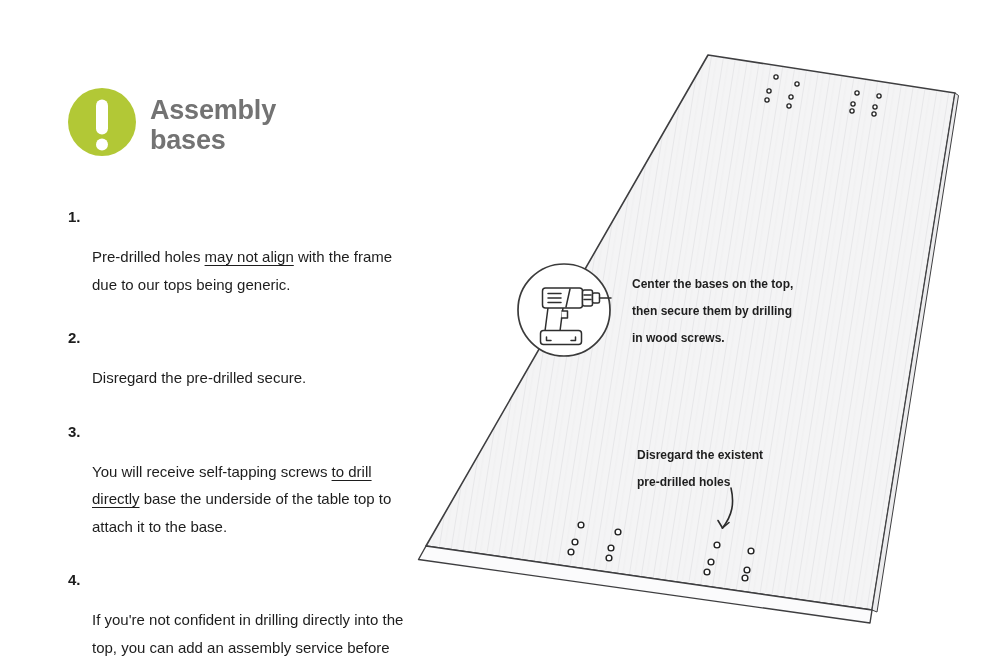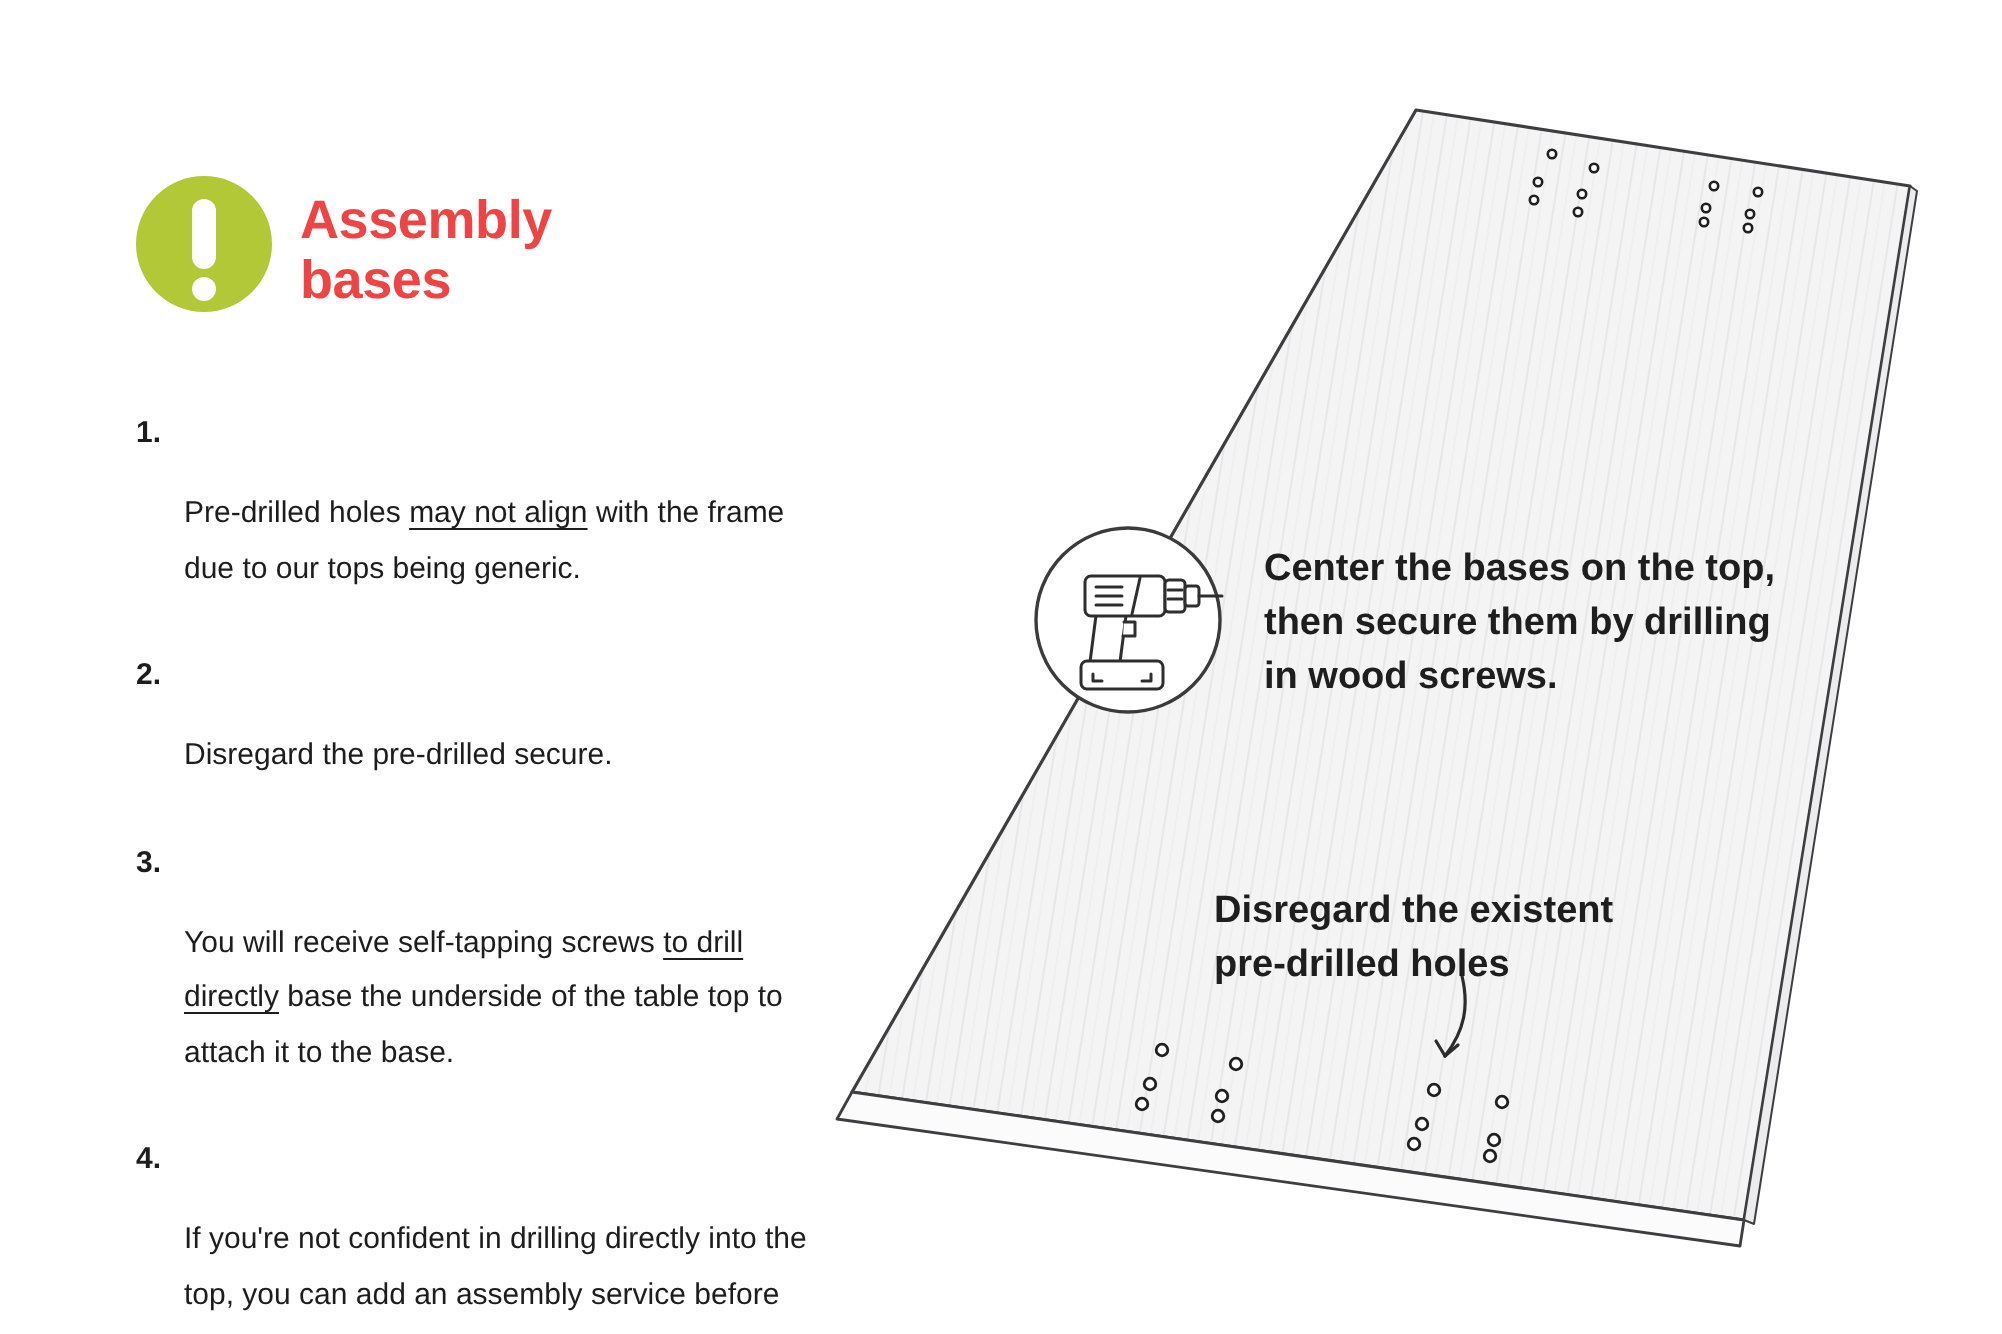--- a/index.html
+++ b/index.html
@@ -30,21 +30,21 @@
     height: 68px;
   }
   .page-title {
     position: absolute;
     left: 150px;
     top: 95px;
     font-size: 27px;
     font-weight: 800;
     line-height: 30px;
     letter-spacing: -0.2px;
-    color: #ef4444;
+    color: #737373;
   }
 
   
   .notes {
     position: absolute;
     left: 68px;
     top: 203px;
     width: 345px;
     list-style: none;
   }
@@ -60,26 +60,26 @@
     flex: 0 0 24px;
     font-weight: 700;
   }
   .note-text { width: 315px; font-weight: 400; margin-top: 40px; }
   .note-text .ul { text-decoration: underline; text-underline-offset: 3px; }
 
   
   .ann {
     position: absolute;
     font-weight: 700;
-    font-size: 19px;
+    font-size: 12px;
     line-height: 27px;
     color: #1e1e1e;
   }
   .ann-drill { left: 632px; top: 271px; }
-  .ann-holes { left: 607px; top: 442px; }
+  .ann-holes { left: 637px; top: 442px; }
 </style>
 </head>
 <body>
 
 <div class="canvas">
 
   <svg class="diagram-svg" viewBox="0 0 1001 667" aria-hidden="true">
     <defs>
       <pattern id="grain" width="12" height="46" patternUnits="userSpaceOnUse" patternTransform="rotate(9)">
         <rect width="12" height="46" fill="#f4f4f5"></rect>

